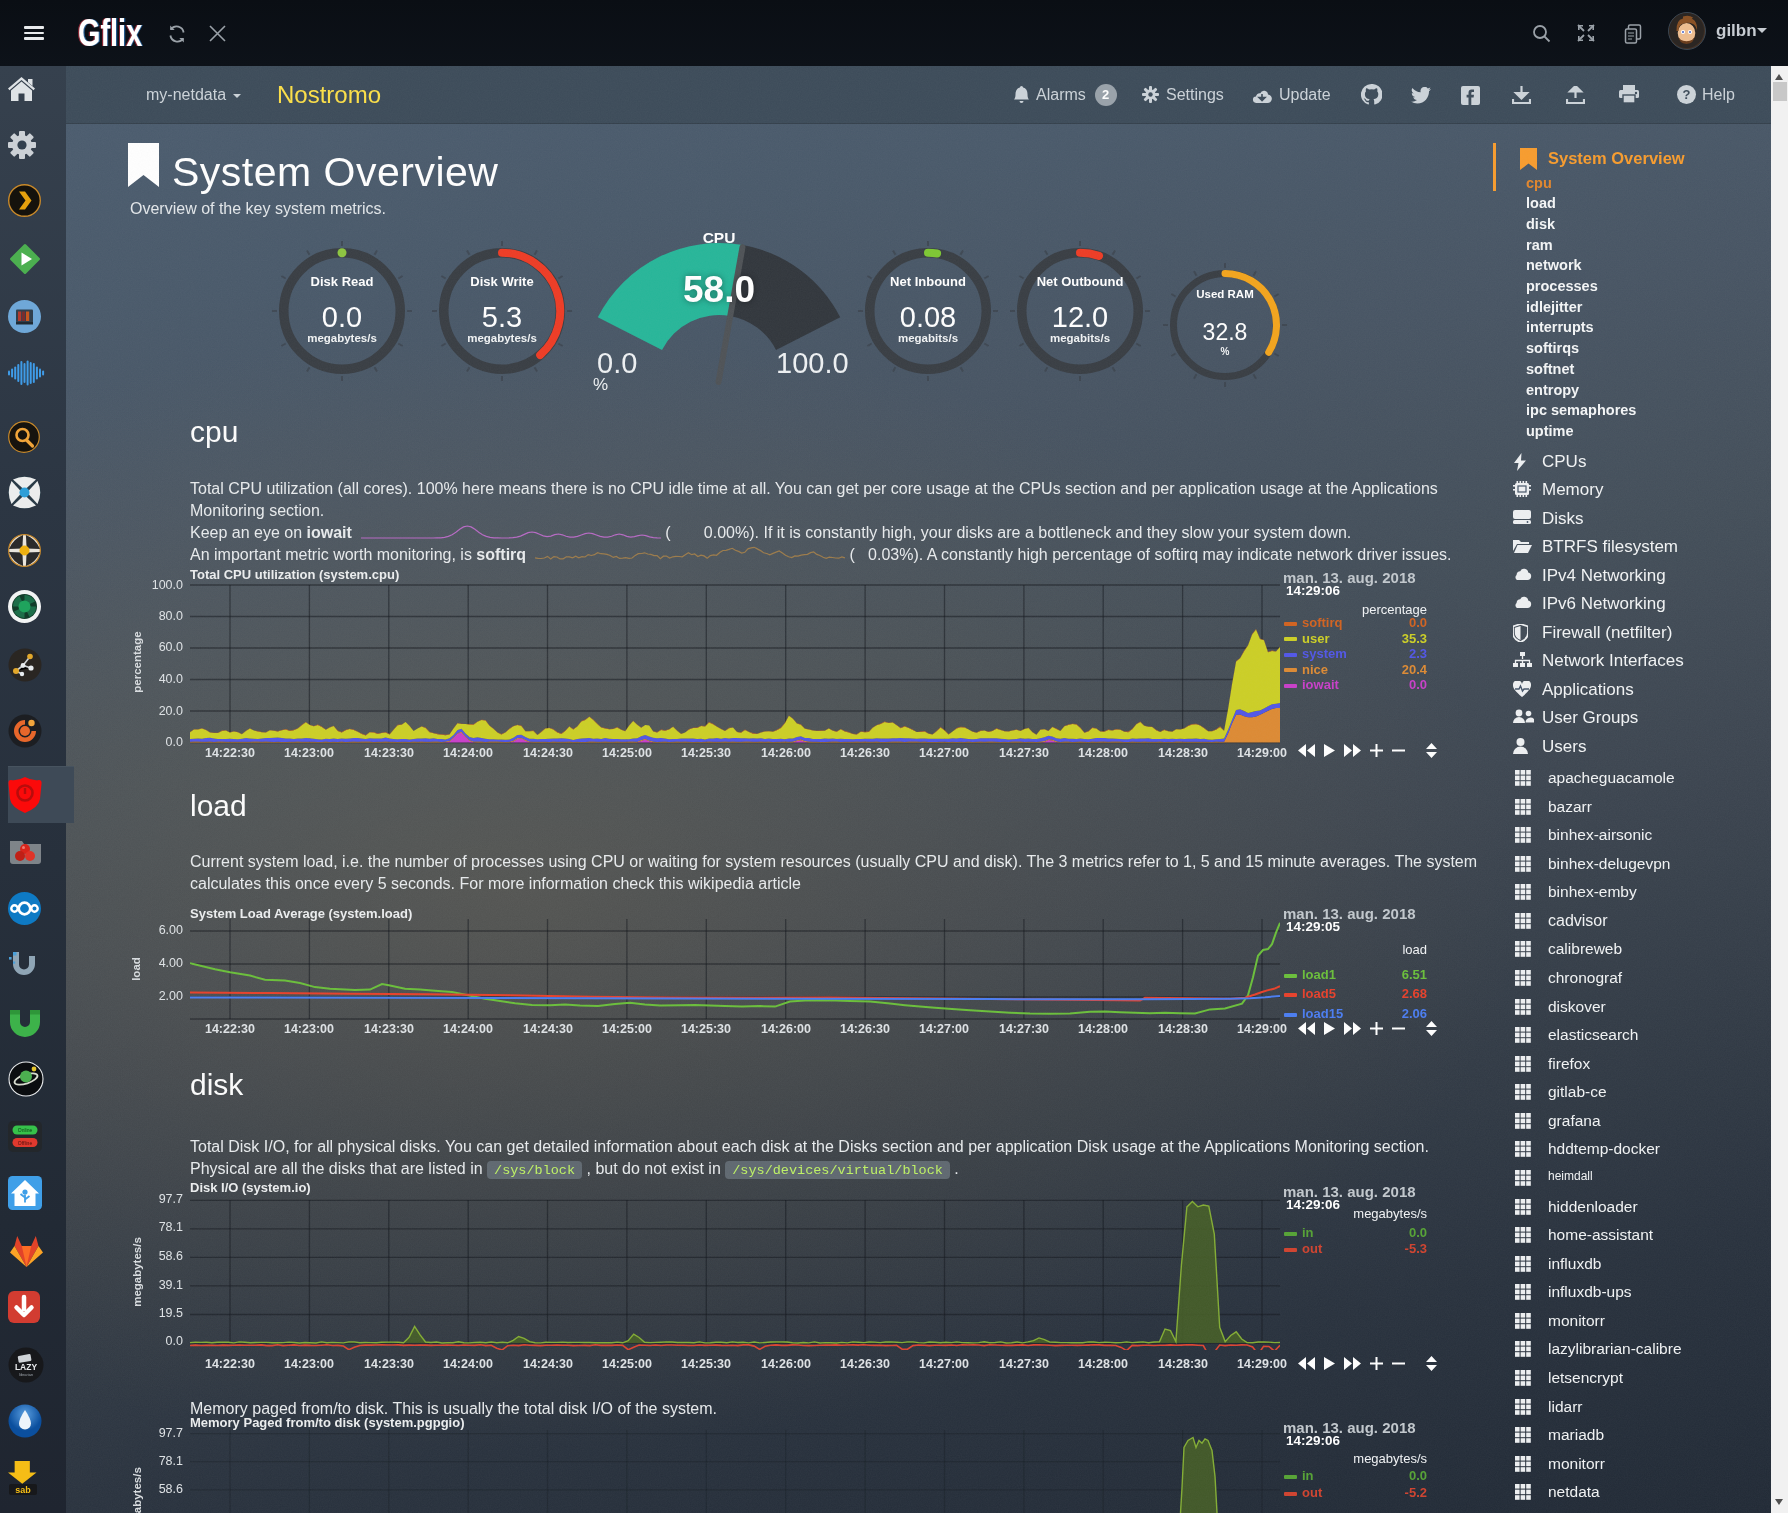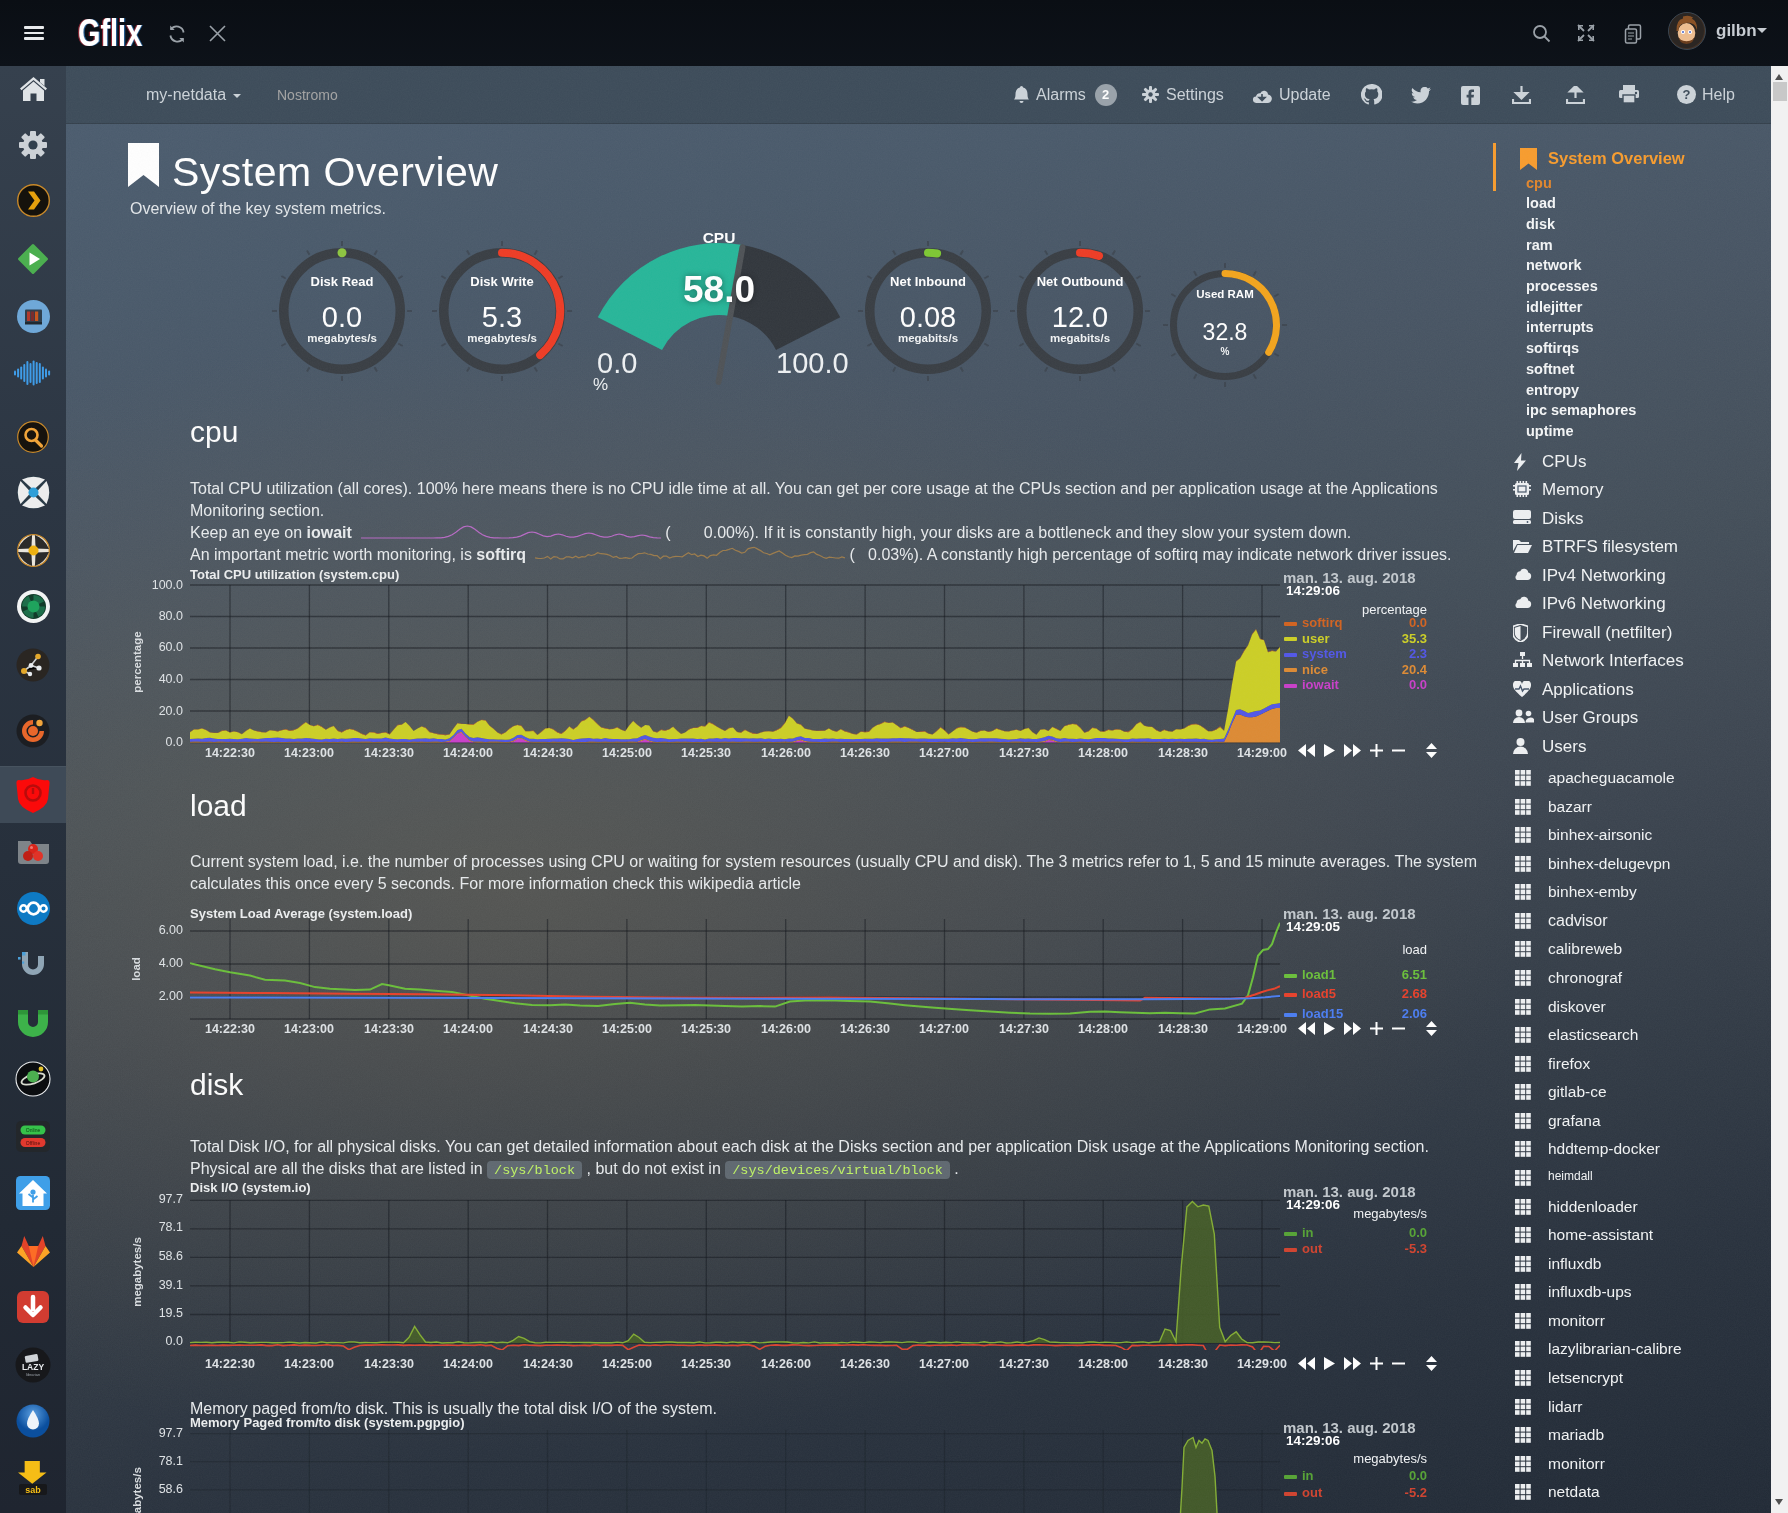--- a/index.html
+++ b/index.html
@@ -6,21 +6,21 @@
 #topbar{position:absolute;left:0;top:0;width:1788px;height:66px;background:linear-gradient(#0a0e14,#0d1219);z-index:30}
 .hamb{position:absolute;left:24px;top:26px;width:20px;height:14px}
 .hamb div{height:2.6px;background:#e8eaec;margin-bottom:3px;border-radius:1px}
 #logo{position:absolute;left:78px;top:12px;font-size:38px;font-weight:bold;color:#fff;transform:scaleX(0.76);transform-origin:0 0;text-shadow:-1.5px 0 0 rgba(255,60,80,.5),1.5px 0 0 rgba(60,160,255,.5)}
 .tico{position:absolute;color:#9aa1a8}
 #tsearch{left:1532px;top:24px}#texpand{left:1577px;top:24px}#tpage{left:1624px;top:24px}
 #avatar{left:1668px;top:12px;width:38px;height:38px;border-radius:50%;background:#433125;overflow:hidden;border:1.5px solid #3a4652}
 #uname{left:1716px;top:21px;color:#c7ccd2;font-size:17px;font-weight:bold}
 #ucaret{left:1757px;top:28px;width:0;height:0;border-left:5px solid transparent;border-right:5px solid transparent;border-top:5px solid #c7ccd2}
 #leftbar{position:absolute;left:0;top:66px;width:66px;height:1447px;background:linear-gradient(#36414e,#2c3643 30%,#27303c 55%,#222a35 80%,#1f2530);z-index:20}
-.sico{position:absolute;left:0;width:66px;height:57px;display:flex;align-items:center;justify-content:center}
+.sico{position:absolute;left:8px;width:66px;height:57px;display:flex;align-items:center;}
 .sico.active{background:#3e4a57;box-shadow:inset 0 1px 0 rgba(255,255,255,.05)}
 #main{position:absolute;left:66px;top:66px;width:1705px;height:1447px;background:
  radial-gradient(1500px 820px at 26% 57%, rgba(133,115,82,.31), rgba(133,115,82,0) 68%),
  linear-gradient(170deg,#4b5c6f 0%,#49596a 14%,#475463 28%,#434e59 42%,#3c4550 56%,#323b46 70%,#28313d 84%,#202935 100%);z-index:10;overflow:hidden}
 #navbar{position:absolute;left:0;top:0;width:1705px;height:58px;background:#3c4b59;border-bottom:1px solid #333f4b;color:#ccd3d9}
 .nv{position:absolute;top:0;height:58px;line-height:58px;font-size:16px;color:#ccd3d9}
 #noise{position:absolute;left:0;top:0;width:1705px;height:1447px;opacity:.5;pointer-events:none}
 h1#sysov{position:absolute;left:62px;top:83px;color:#fff;font-size:41px;font-weight:normal;letter-spacing:.5px}
 #sysov span.txt{margin-left:44px}
 #subt{position:absolute;left:64px;top:134px;color:#e3e7ea;font-size:16px}
@@ -324,21 +324,21 @@
       <svg width="30" height="36" viewBox="0 0 30 36" style="">
         <path d="M7 0 h16 v12 h7 l-15 12 -15-12 h7 Z" fill="#f5bd16" transform="scale(0.95) translate(0,0)"></path>
         <rect x="1" y="23" width="28" height="11" rx="2" fill="#17181b"></rect>
         <text x="15" y="32" font-size="9" font-weight="bold" fill="#f5bd16" text-anchor="middle" font-family="Liberation Sans">sab</text>
       </svg>
     </div>
 </div>
 <div id="main">
 <div id="navbar">
 <div class="nv" style="left:80px">my-netdata <span style="display:inline-block;vertical-align:2px;margin-left:3px;width:0;height:0;border-left:4.5px solid transparent;border-right:4.5px solid transparent;border-top:4.5px solid #ccd3d9"></span></div>
-<div class="nv" style="left:211px;color:#a3a3a3;font-size:14px">Nostromo</div>
+<div class="nv" style="left:211px;color:#fde047;font-size:24px">Nostromo</div>
 <div class="nv" style="left:948px"><svg width="15" height="17" viewBox="0 0 15 17" style="display:inline-block;vertical-align:-3px;margin-right:7px">
           <path d="M7.5 0 a1.6 1.6 0 0 1 1.6 1.6 C12 2.3 13.5 5 13.5 8 c0 4 1 5 1.5 5.5 H0 C.5 13 1.5 12 1.5 8 1.5 5 3 2.3 5.9 1.6 A1.6 1.6 0 0 1 7.5 0 Z M5.5 15 h4 a2 2 0 0 1 -4 0Z" fill="#ccd3d9"></path>
         </svg>Alarms&nbsp; <span style="display:inline-block;background:#99a2aa;color:#fff;width:22px;height:22px;line-height:22px;border-radius:50%;text-align:center;font-size:13px;font-weight:bold;vertical-align:1px">2</span></div>
 <div class="nv" style="left:1076px"><svg width="17" height="17" viewBox="0 0 17 17" style="display:inline-block;vertical-align:-3px;margin-right:7px">
           <rect x="7" y="0" width="3" height="5" rx="1" transform="rotate(0 8.5 8.5)" fill="#ccd3d9"></rect>
           <rect x="7" y="0" width="3" height="5" rx="1" transform="rotate(45 8.5 8.5)" fill="#ccd3d9"></rect>
           <rect x="7" y="0" width="3" height="5" rx="1" transform="rotate(90 8.5 8.5)" fill="#ccd3d9"></rect>
           <rect x="7" y="0" width="3" height="5" rx="1" transform="rotate(135 8.5 8.5)" fill="#ccd3d9"></rect>
           <rect x="7" y="0" width="3" height="5" rx="1" transform="rotate(180 8.5 8.5)" fill="#ccd3d9"></rect>
           <rect x="7" y="0" width="3" height="5" rx="1" transform="rotate(225 8.5 8.5)" fill="#ccd3d9"></rect>

